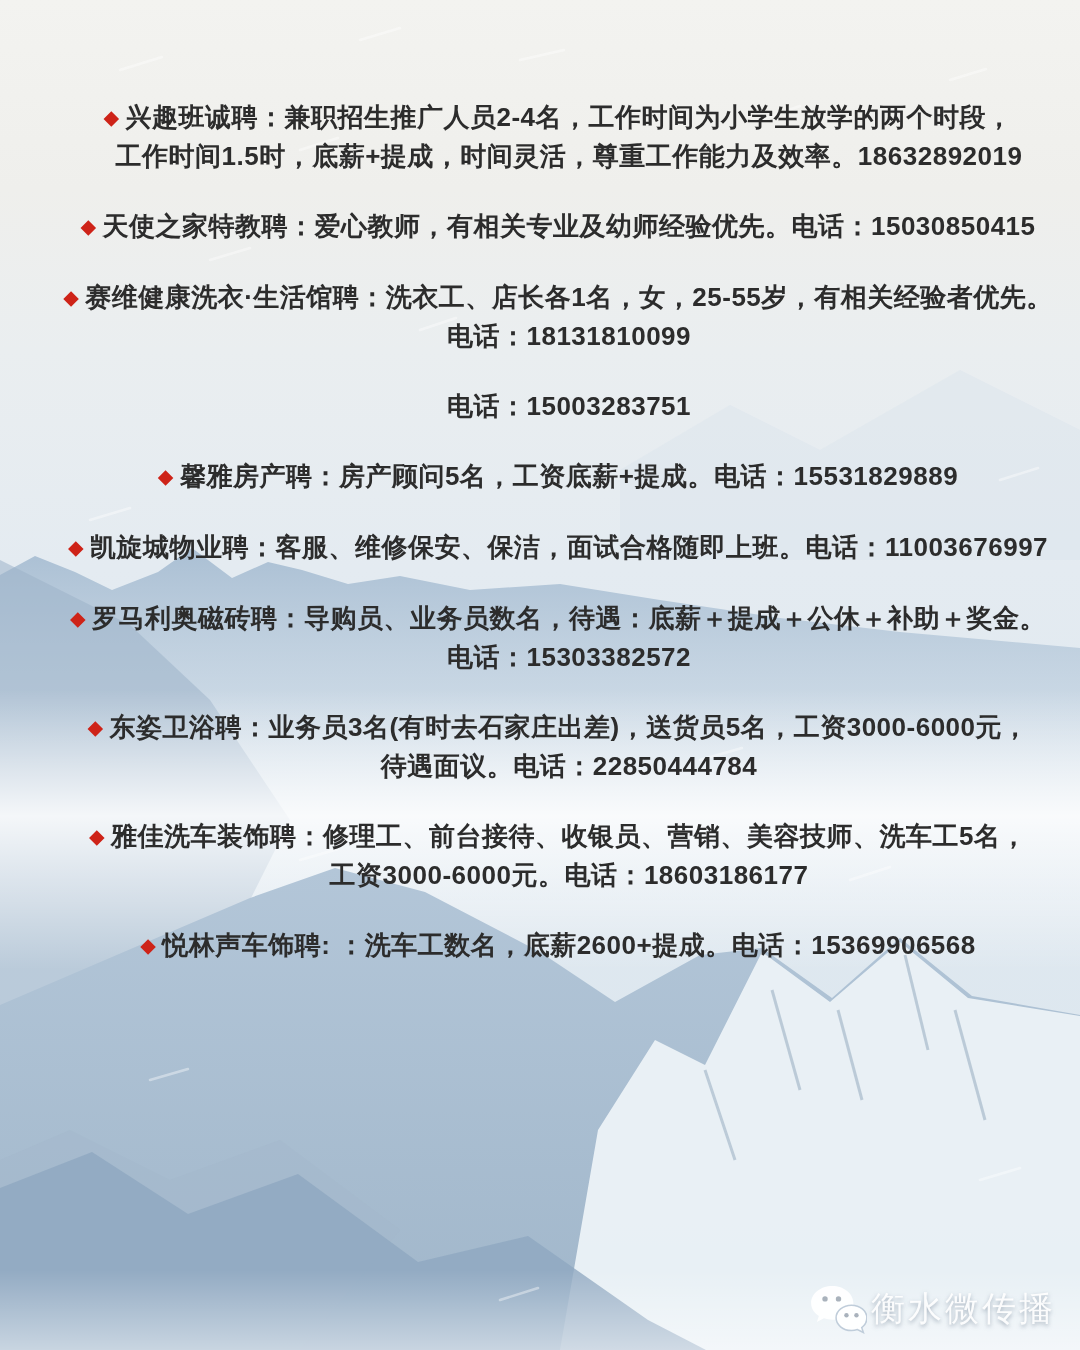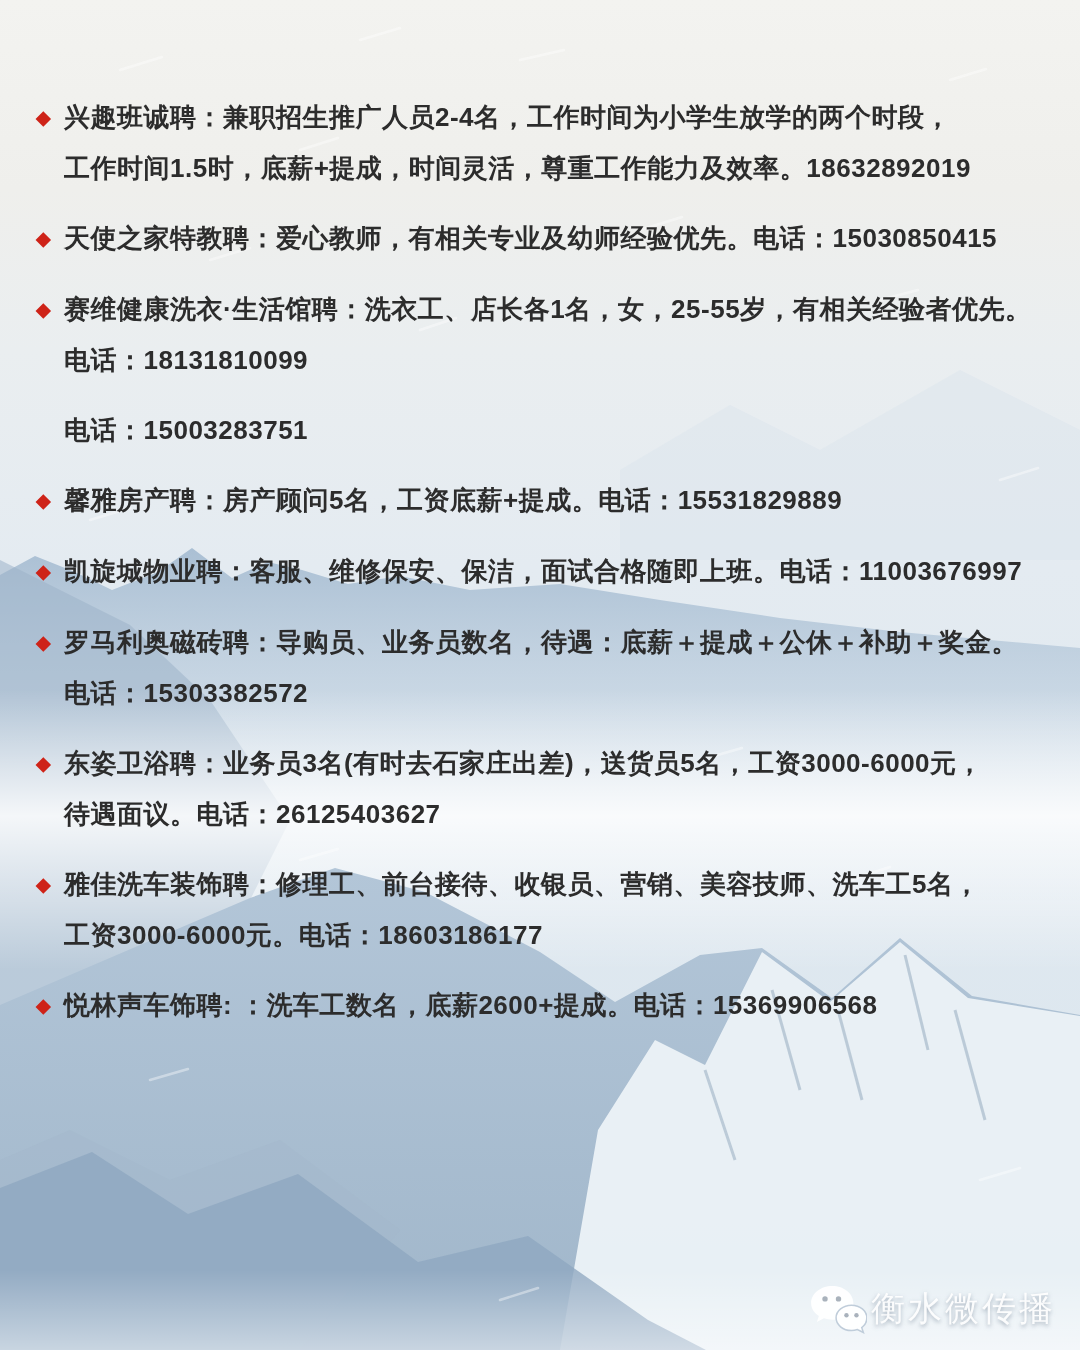--- a/index.html
+++ b/index.html
@@ -5,32 +5,33 @@
   html,body{margin:0;padding:0;}
   body{
     width:1080px;height:1350px;overflow:hidden;position:relative;
     font-family:"Liberation Sans",sans-serif;
   }
   .page{
     position:absolute;inset:0;
     background:linear-gradient(180deg,
       #f3f3f0 0%, #efefec 14%, #eaeef0 26%, #e4ebf1 42%,
       #e0e9f0 60%, #dde7ef 78%, #dae4ec 100%);
+    text-align:center;
   }
   svg.bg{position:absolute;left:0;top:0;width:1080px;height:1350px;}
   .content{
     position:absolute;left:0;top:0;width:1080px;
     padding:98px 6px 0 36px;box-sizing:border-box;
   }
   .listing{margin-bottom:32px;}
   .line{
     font-size:26px;line-height:38px;font-weight:700;color:#2c2c2c;
     white-space:nowrap;letter-spacing:0.5px;
   }
-  .line.cont{padding-left:28px;margin-top:12px;}
+  .line.cont{padding-left:28px;}
   .bullet{
     display:inline-block;width:28px;font-size:19px;color:#ce2318;
     vertical-align:2px;
   }
   .watermark{
     position:absolute;right:24px;bottom:16px;
     display:flex;align-items:center;gap:4px;
     color:rgba(255,255,255,0.92);font-size:34px;font-weight:400;
     letter-spacing:3px;text-shadow:0 2px 4px rgba(105,122,142,0.55);
   }
@@ -136,21 +137,21 @@
       </div>
       <div class="listing">
         <div class="line"><span class="bullet">◆</span><span>凯旋城物业聘：客服、维修保安、保洁，面试合格随即上班。电话：11003676997</span></div>
       </div>
       <div class="listing">
         <div class="line"><span class="bullet">◆</span><span>罗马利奥磁砖聘：导购员、业务员数名，待遇：底薪＋提成＋公休＋补助＋奖金。</span></div>
         <div class="line cont"><span>电话：15303382572</span></div>
       </div>
       <div class="listing">
         <div class="line"><span class="bullet">◆</span><span>东姿卫浴聘：业务员3名(有时去石家庄出差)，送货员5名，工资3000-6000元，</span></div>
-        <div class="line cont"><span>待遇面议。电话：26125403627</span></div>
+        <div class="line cont"><span>待遇面议。电话：22850444784</span></div>
       </div>
       <div class="listing">
         <div class="line"><span class="bullet">◆</span><span>雅佳洗车装饰聘：修理工、前台接待、收银员、营销、美容技师、洗车工5名，</span></div>
         <div class="line cont"><span>工资3000-6000元。电话：18603186177</span></div>
       </div>
       <div class="listing">
         <div class="line"><span class="bullet">◆</span><span>悦林声车饰聘: ：洗车工数名，底薪2600+提成。电话：15369906568</span></div>
       </div>
     </div>
 

